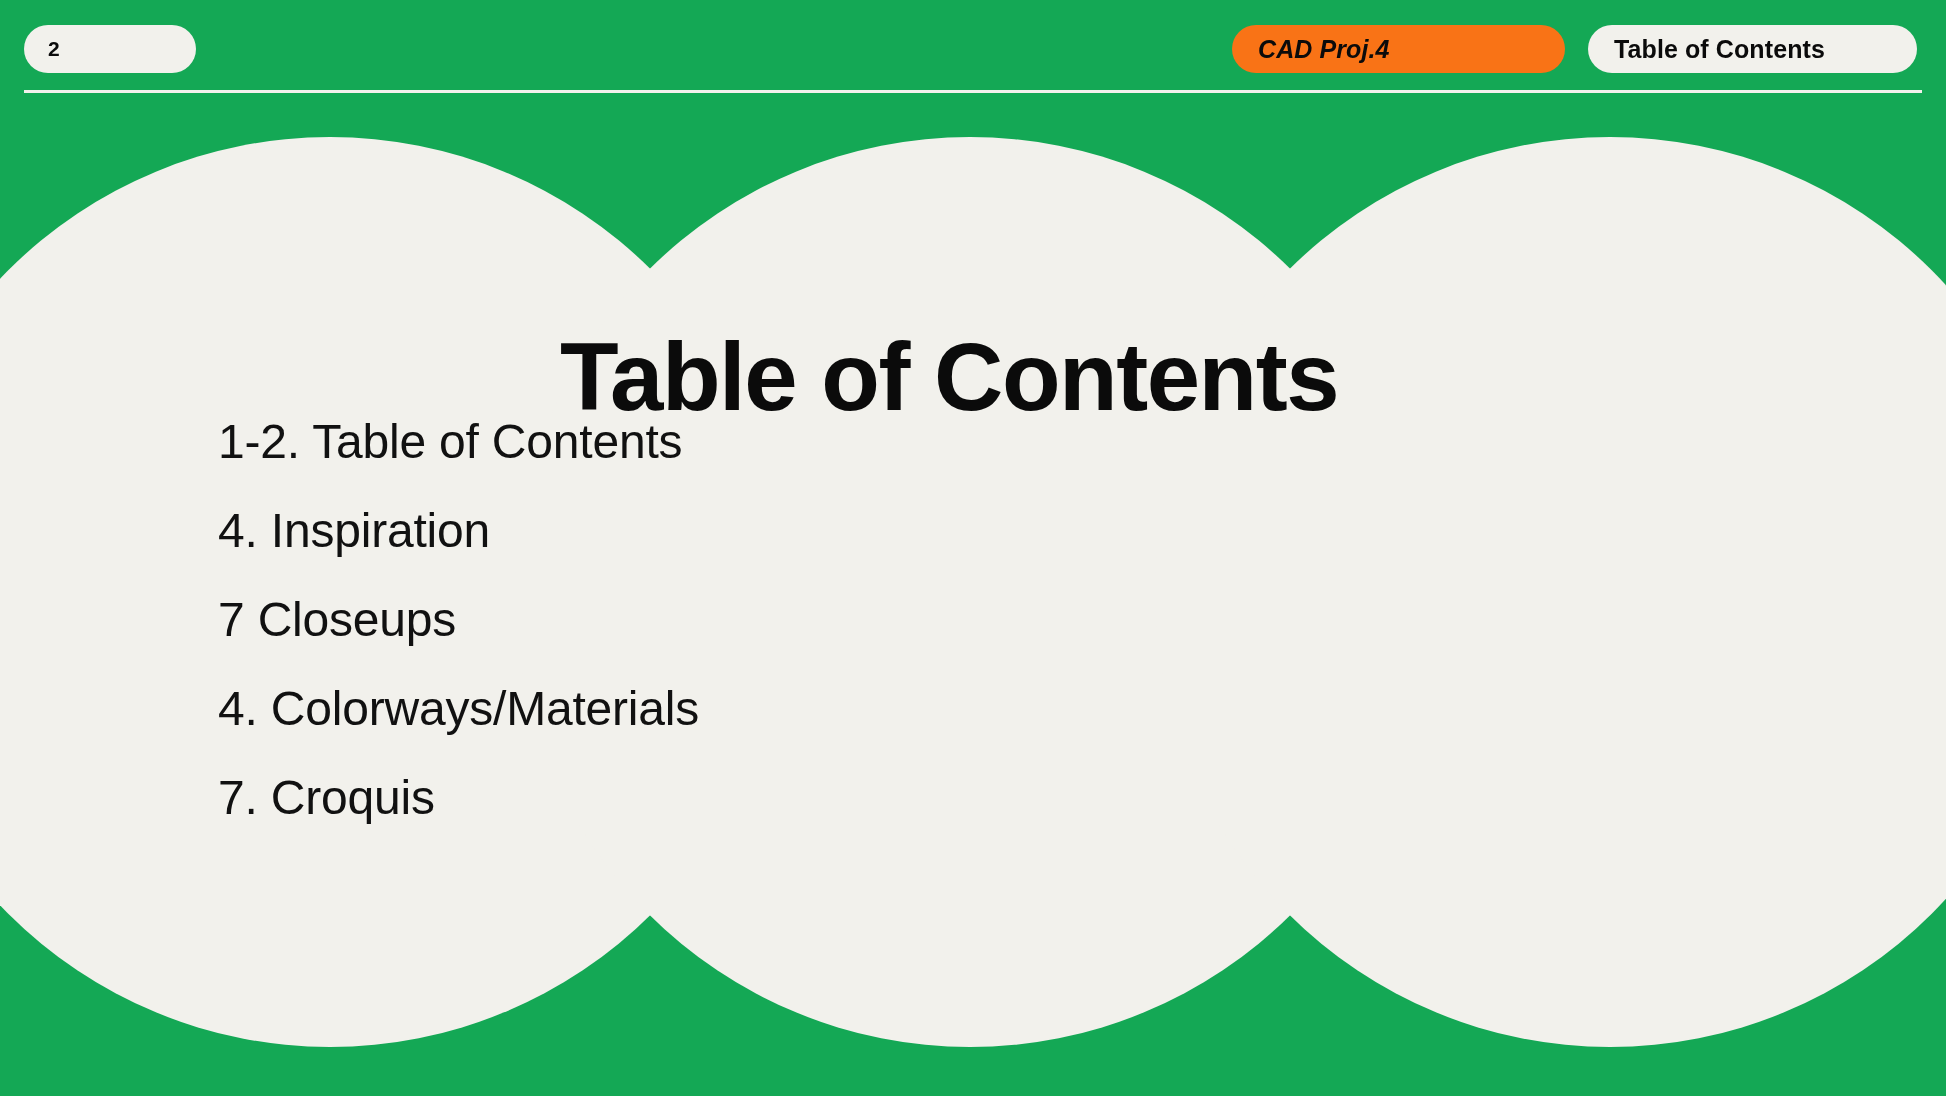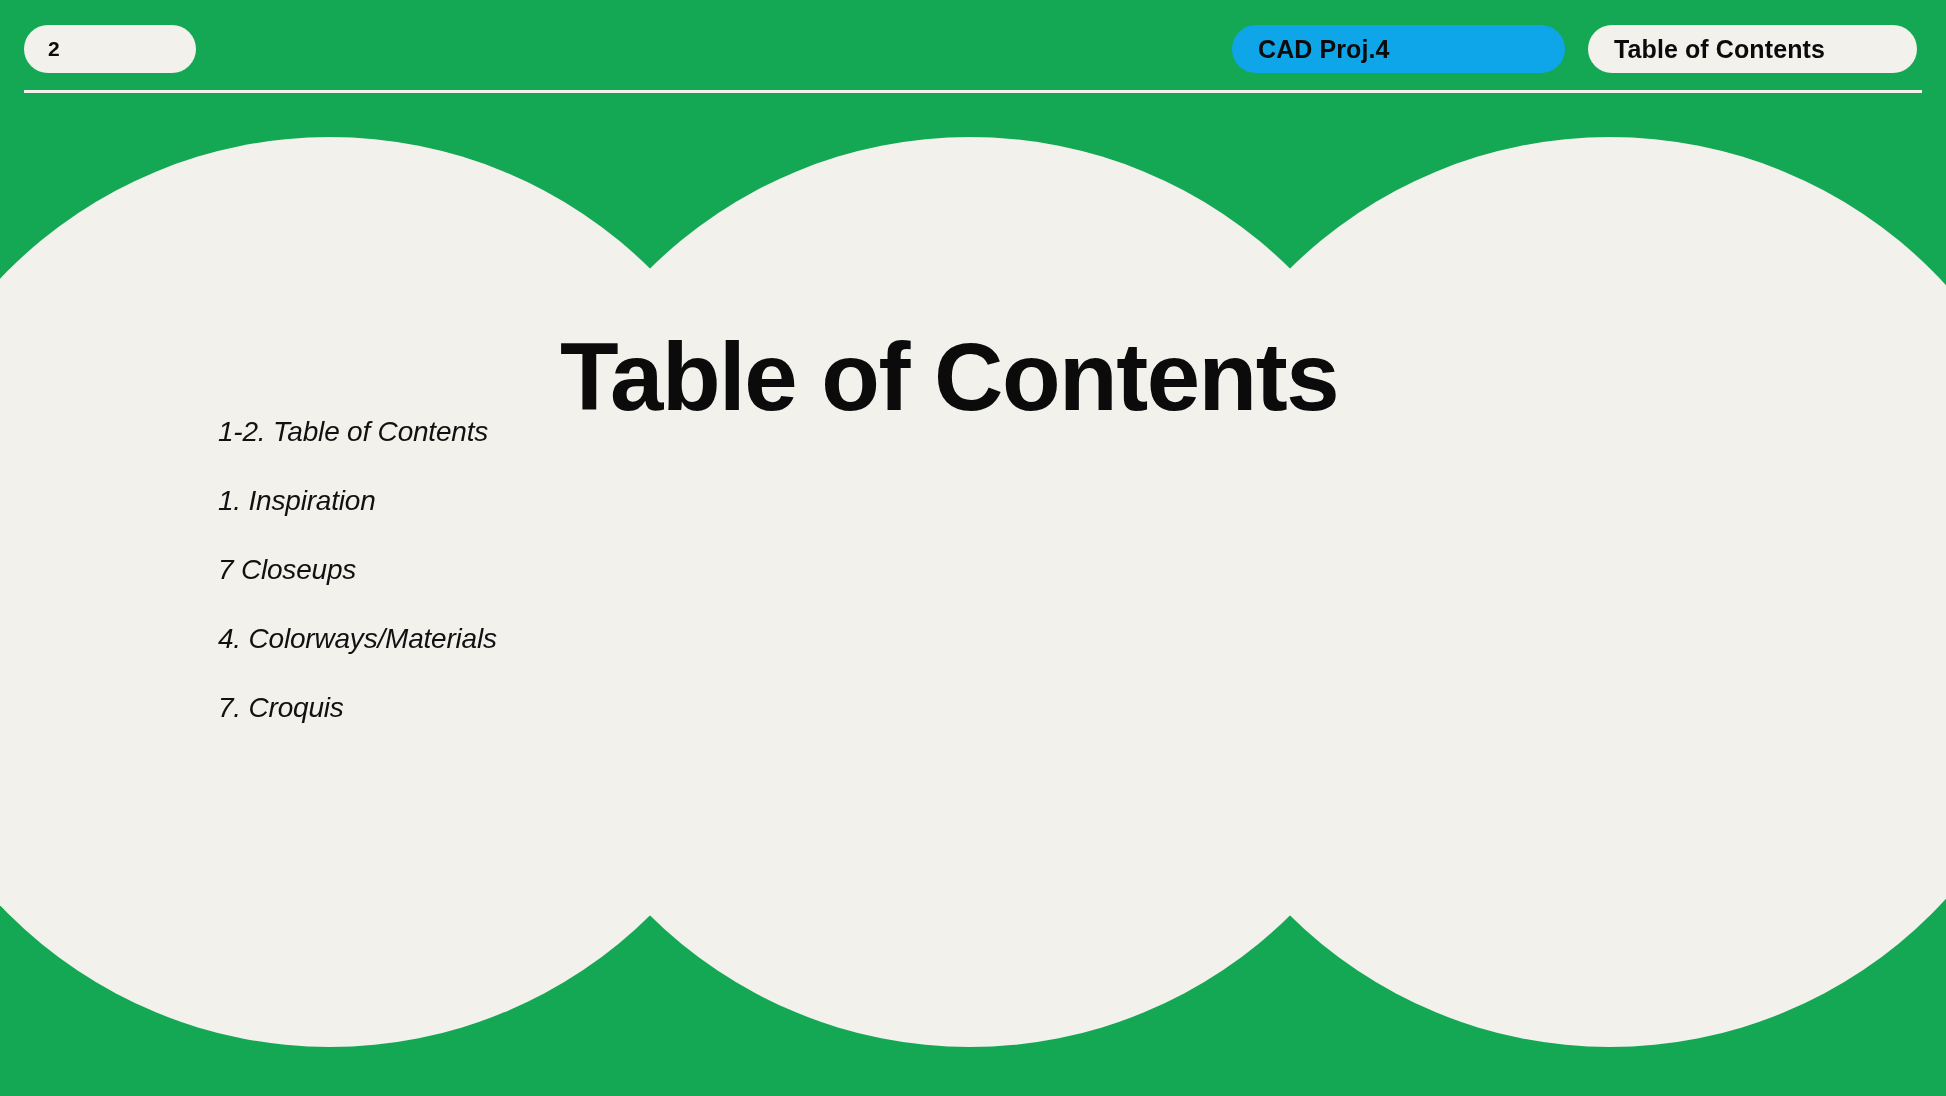--- a/index.html
+++ b/index.html
@@ -111,28 +111,27 @@
 
   #toc-list {
     position: absolute;
     left: 218px;
     top: 418px;
     margin: 0;
     padding: 0;
     list-style: none;
   }
   .toc-item {
-    font-size: 28px;
+    font-size: 48px;
     font-weight: 400;
     color: #111111;
     line-height: 1.0;
     letter-spacing: -0.2px;
     margin-bottom: 41px;
     white-space: nowrap;
-    font-style: italic;
   }
   .toc-item:last-child { margin-bottom: 10px; }
 </style>
 </head>
 <body>
 
 <div id="slide" style="background: rgb(20, 168, 85);">
 
   <div id="cloud-panel">
     <svg viewBox="0 0 1946 1096" xmlns="http://www.w3.org/2000/svg" aria-hidden="true">
@@ -141,33 +140,33 @@
         <circle cx="970" cy="592" r="455" fill="#F2F1EC"></circle>
         <circle cx="1610" cy="592" r="455" fill="#F2F1EC"></circle>
       </g>
     </svg>
   </div>
 
   <div id="header">
     <div class="pill" id="pill-page" style="background: rgb(242, 241, 236);">
       <span>2</span>
     </div>
-    <div class="pill" id="pill-project" style="background: #0ea5e9;">
+    <div class="pill" id="pill-project" style="background: #f97316; font-style: italic;">
       <span>CAD Proj.4</span>
     </div>
     <div class="pill" id="pill-section" style="background: rgb(242, 241, 236);">
       <span>Table of Contents</span>
     </div>
     <div id="header-rule" style="background: rgb(242, 241, 236);"></div>
   </div>
 
   <div id="content">
     <h1 id="page-title">Table of Contents</h1>
     <ul id="toc-list">
         <li class="toc-item">1-2. Table of Contents</li>
-        <li class="toc-item">1. Inspiration</li>
+        <li class="toc-item">4. Inspiration</li>
         <li class="toc-item">7 Closeups</li>
         <li class="toc-item">4. Colorways/Materials</li>
         <li class="toc-item">7. Croquis</li>
       </ul>
   </div>
 
 </div>
 
 </body></html>

